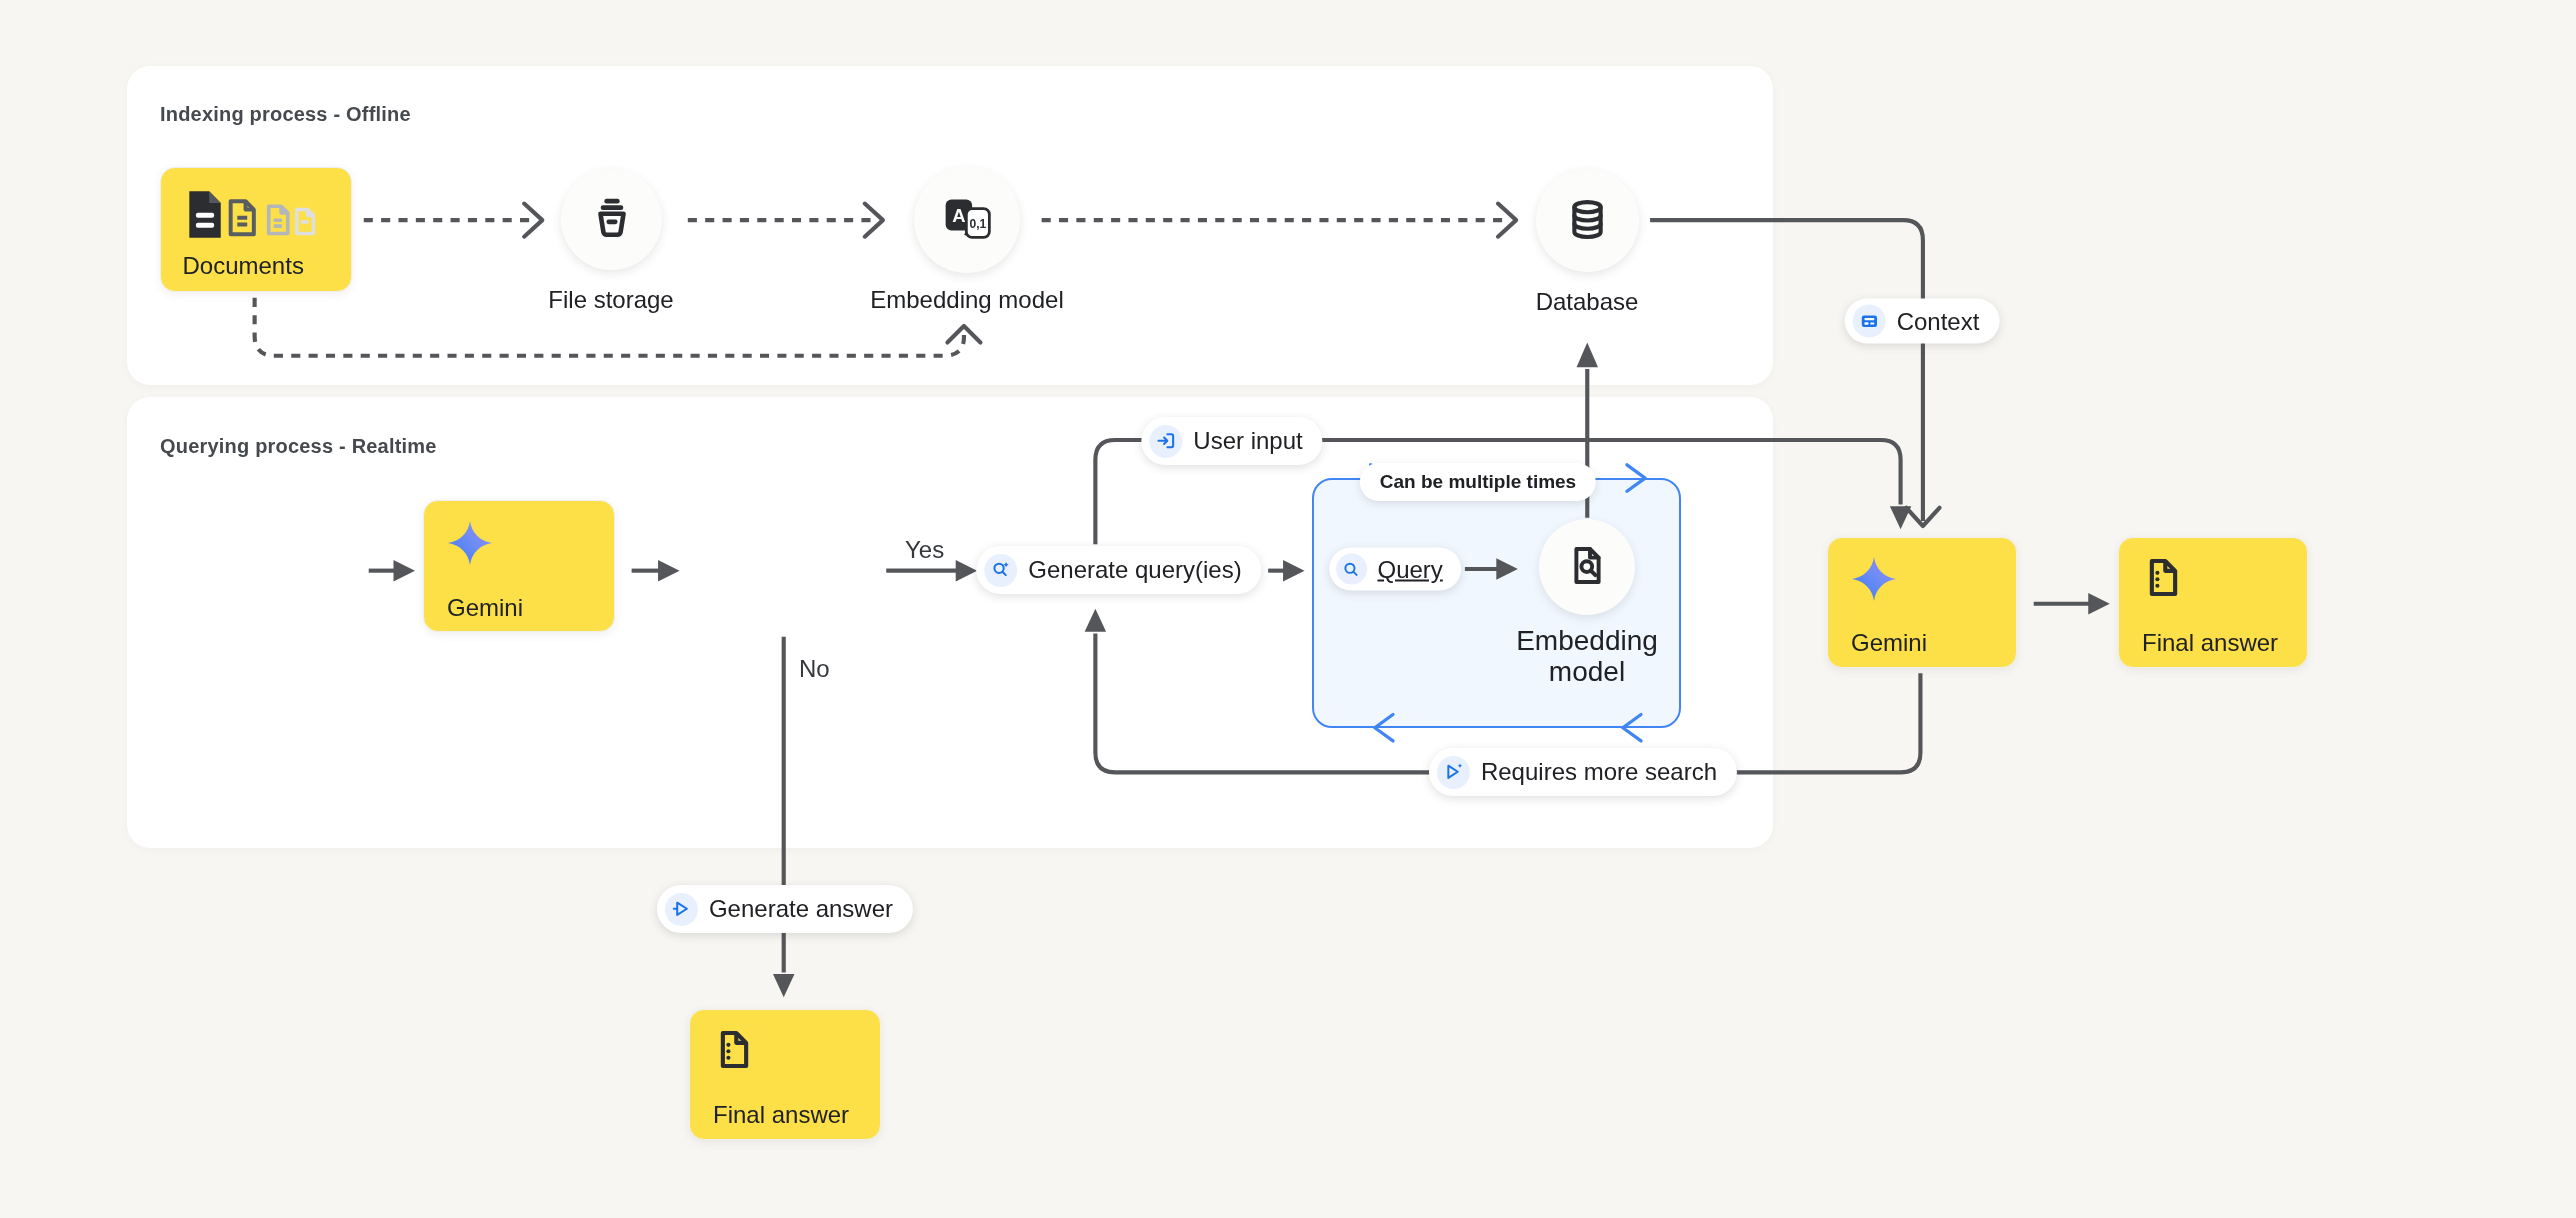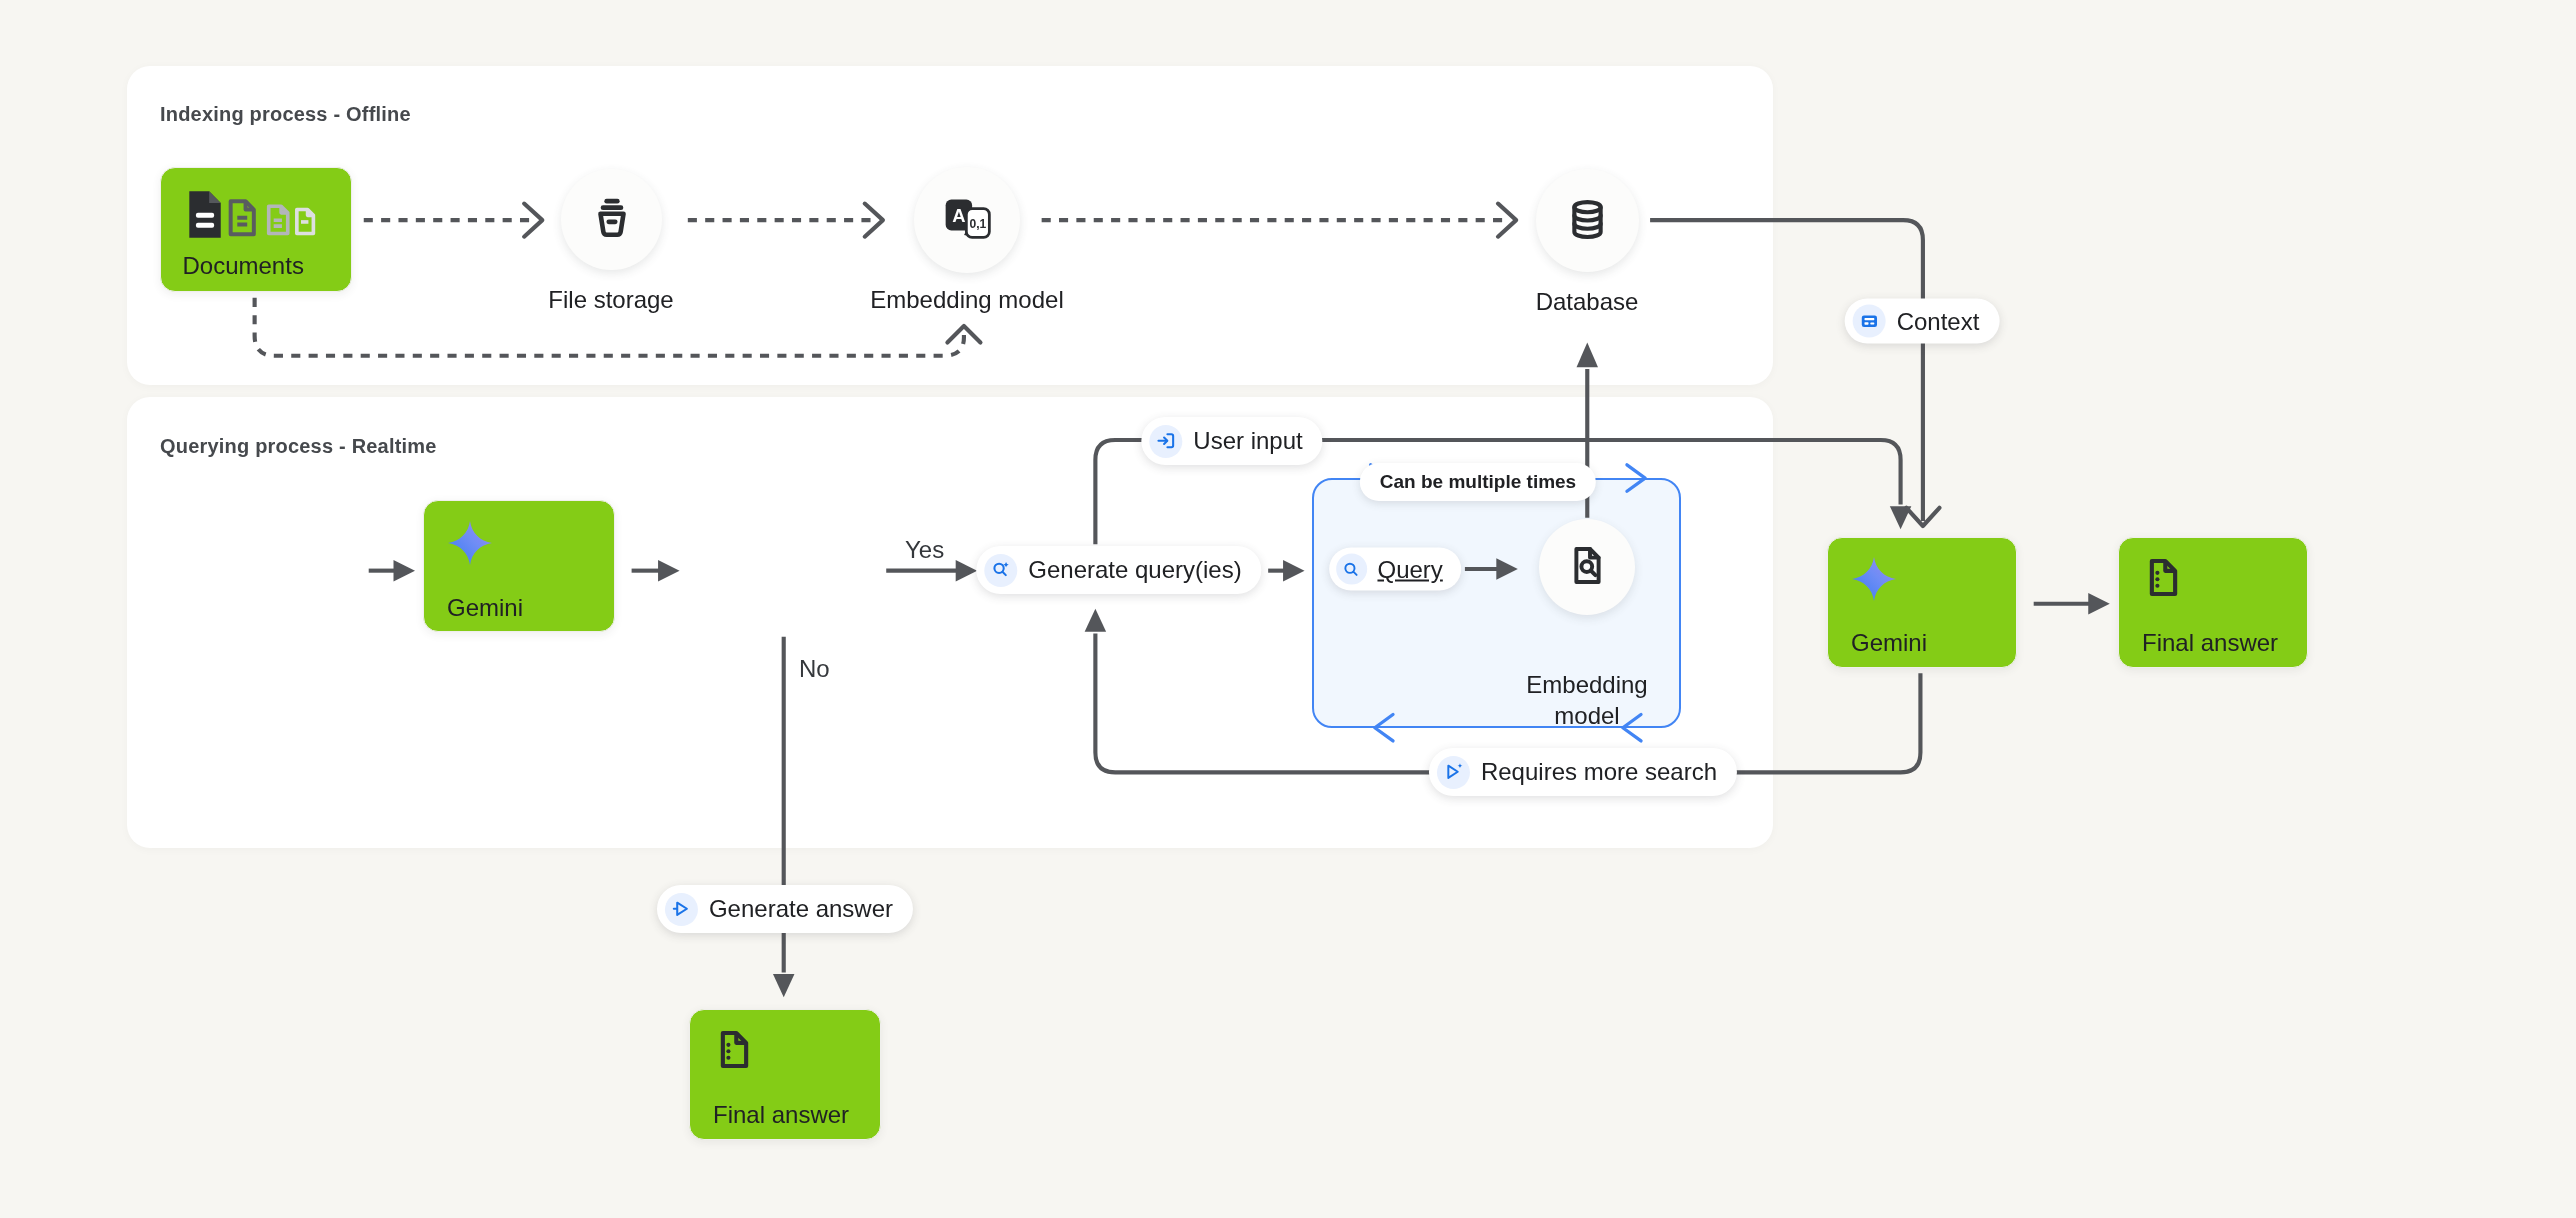--- a/index.html
+++ b/index.html
@@ -6,21 +6,21 @@
   #canvas{position:relative;width:2576px;height:1219px;background:#f7f6f2;overflow:hidden;
           font-family:"Liberation Sans", sans-serif;color:#202124;}
   .panel{position:absolute;background:#ffffff;border-radius:23px;box-shadow:0 1.7px 8.3px rgba(0,0,0,.03);z-index:0;}
   .panel-title{position:absolute;font-size:20px;font-weight:600;color:#46494d;letter-spacing:0.2px;z-index:3;}
   svg.wires{position:absolute;left:0;top:0;z-index:2;pointer-events:none;}
   .wire{stroke:#54565a;stroke-width:5;fill:none;}
   .wire.dashed{stroke-dasharray:11 10;}
   .wirehead{stroke:#54565a;stroke-width:5;fill:none;stroke-linecap:round;stroke-linejoin:round;}
   .wiretri{fill:#54565a;stroke:none;}
   .bluearrow{stroke:#4285f4;stroke-width:4;fill:none;stroke-linecap:round;stroke-linejoin:round;}
-  .node-box{position:absolute;width:192px;background:#84cc16;border:1.7px solid #efefec;border-radius:15px;
+  .node-box{position:absolute;width:192px;background:#fde047;border:1.7px solid #efefec;border-radius:15px;
             box-shadow:0 2.5px 8.3px rgba(60,64,67,.08);z-index:3;box-sizing:border-box;}
   .node-box .box-label{position:absolute;left:23px;top:93px;font-size:24px;color:#202124;white-space:nowrap;}
   .node-box .box-icon{position:absolute;left:23px;top:21.5px;}
   .circle-node{position:absolute;background:#fcfcfb;border-radius:50%;box-shadow:0 3.3px 10px rgba(60,64,67,.12);
                z-index:3;display:flex;align-items:center;justify-content:center;}
   .circle-label{position:absolute;transform:translateX(-50%);font-size:24px;color:#202124;
                 white-space:nowrap;z-index:3;text-align:center;}
   .pill{position:absolute;transform:translate(-50%,-50%);height:48px;border-radius:24px;background:#ffffff;
         display:inline-flex;align-items:center;gap:10.7px;padding:0 20px 0 8.3px;white-space:nowrap;
         box-shadow:0 2.5px 10px rgba(60,64,67,.16);font-size:24px;color:#202124;z-index:4;}
@@ -29,22 +29,22 @@
   .mini-pill{position:absolute;transform:translate(-50%,-50%);height:38px;border-radius:19px;background:#ffffff;
              display:inline-flex;align-items:center;padding:0 20px;white-space:nowrap;
              box-shadow:0 2.5px 8.3px rgba(60,64,67,.15);font-size:19px;font-weight:600;color:#202124;z-index:4;}
   .blue-box{position:absolute;left:1312px;top:478px;width:369px;height:250px;background:#f1f7fe;
             border:2.5px solid #4285f4;border-radius:20px;box-sizing:border-box;z-index:1;}
   .diamond-wrap{position:absolute;left:690px;top:503px;width:184px;height:132px;z-index:3;}
   .diamond-wrap svg{position:absolute;left:0;top:0;filter:drop-shadow(0 3.3px 5px rgba(60,64,67,.10));}
   .diamond-text{position:absolute;left:0;top:0;width:184px;height:132px;display:flex;flex-direction:column;
                 align-items:center;justify-content:center;font-size:17.4px;line-height:23px;color:#3f4247;}
   .edge-label{position:absolute;font-size:24px;font-weight:500;color:#35383c;z-index:3;white-space:nowrap;}
-  .two-line-label{position:absolute;transform:translateX(-50%);font-size:24px;color:#202124;line-height:31px;
-                  text-align:center;z-index:3;white-space:nowrap;margin-top:44px;}
+  .two-line-label{position:absolute;transform:translateX(-50%);font-size:28px;color:#202124;line-height:31px;
+                  text-align:center;z-index:3;white-space:nowrap;}
 </style>
 </head>
 <body>
 
 <div id="canvas">
 
   <svg width="0" height="0" style="position:absolute" aria-hidden="true">
     <defs>
       <linearGradient id="gemgrad" x1="0" y1="24" x2="24" y2="0" gradientUnits="userSpaceOnUse">
         <stop offset="0" stop-color="#3079f2"></stop>

